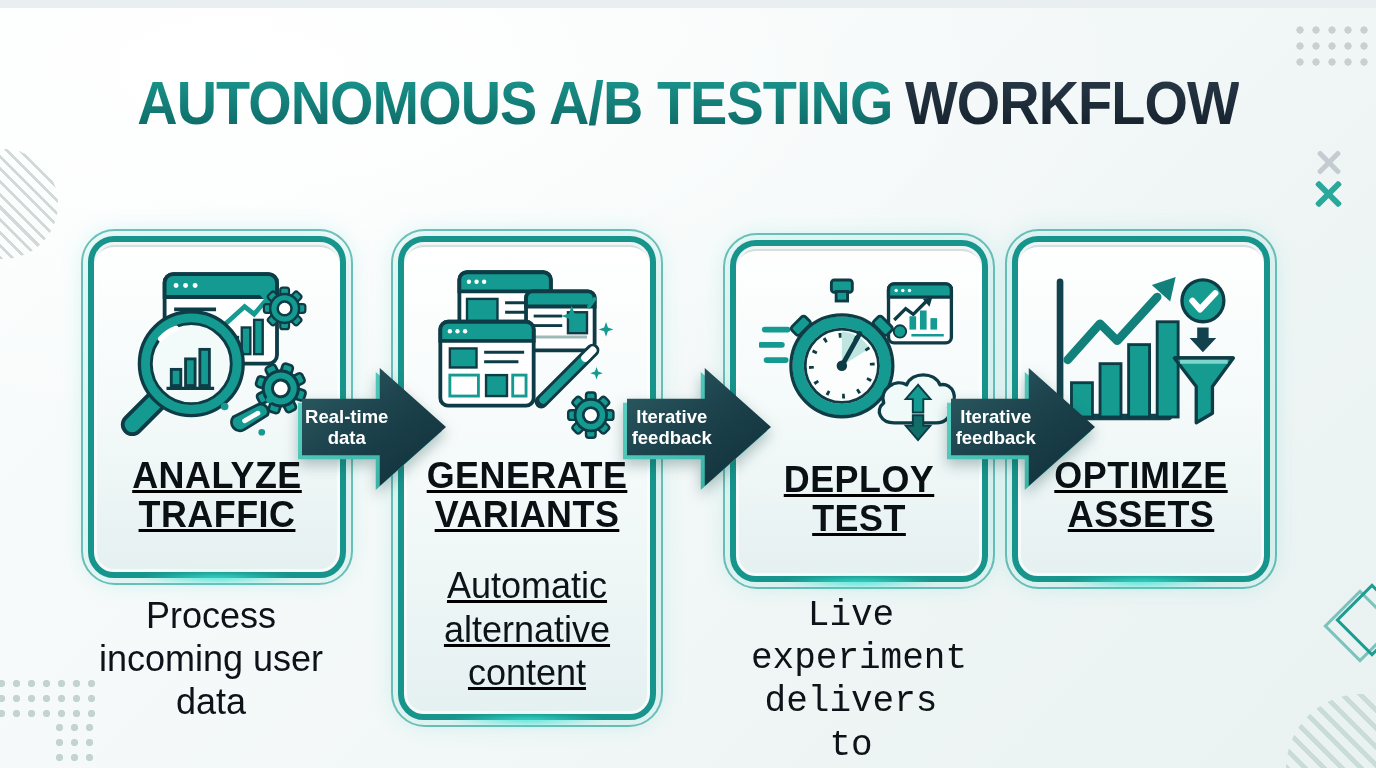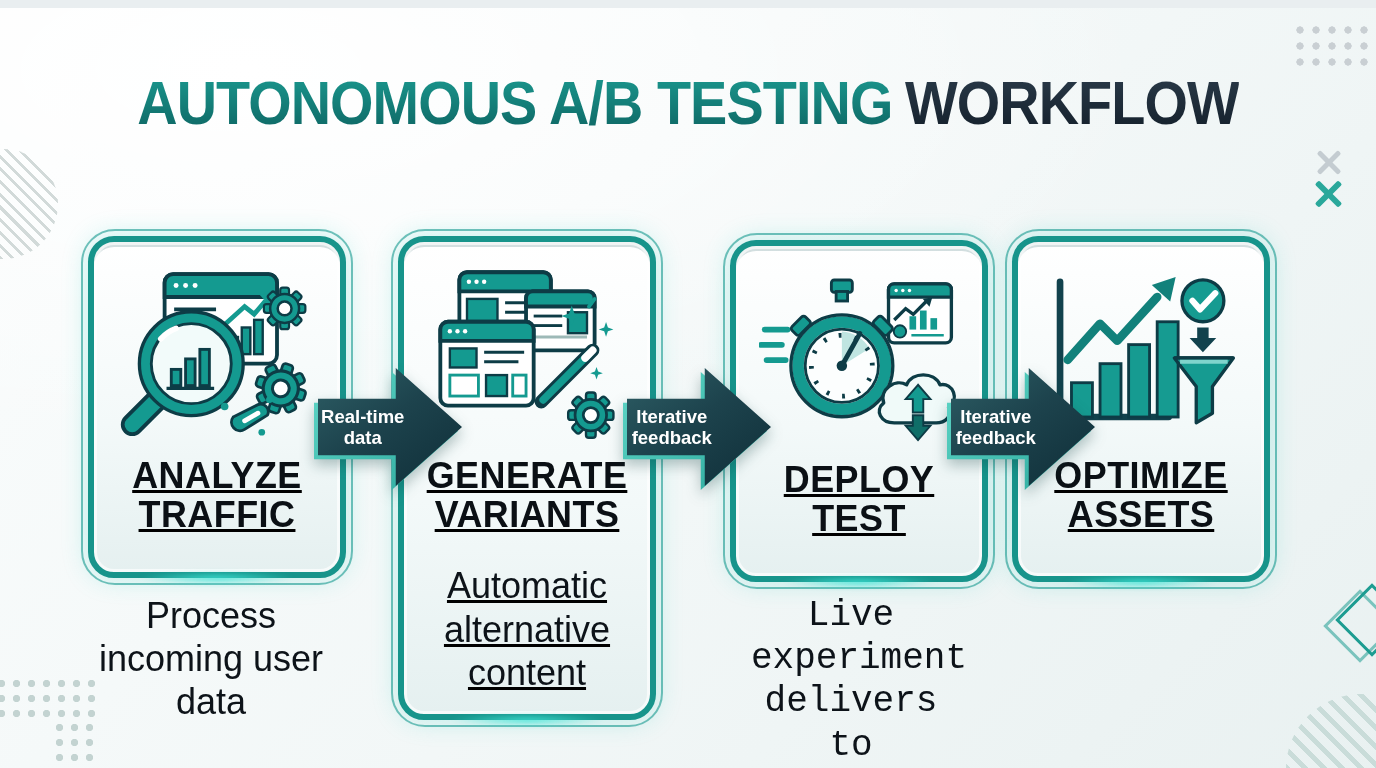--- a/index.html
+++ b/index.html
@@ -45,21 +45,21 @@
     border:2.5px solid #15837b;border-top:none;border-radius:0 0 26px 26px;
     display:flex;align-items:center;justify-content:center;}
   .sub-box .caption{width:210px;margin-top:6px;}
   .border-gap{position:absolute;bottom:-3px;left:86px;width:86px;height:6px;background:#eef4f4;}
   .loop-tri{position:absolute;bottom:-11px;left:98px;width:0;height:0;
     border-top:9px solid transparent;border-bottom:9px solid transparent;
     border-right:17px solid #15837b;}
   
   .connector{position:absolute;top:360px;width:144px;height:118px;z-index:3;
     filter:drop-shadow(0 6px 7px rgba(10,60,60,.3));}
-  .conn-1{left:318px;} .conn-2{left:627px;} .conn-3{left:951px;}
+  .conn-1{left:302px;} .conn-2{left:627px;} .conn-3{left:951px;}
   .arrow-shape{position:absolute;inset:0;
     clip-path:polygon(0% 26%,54% 26%,54% 0%,100% 50%,54% 100%,54% 74%,0% 74%);}
   .arrow-outline{background:linear-gradient(135deg,#5fd6c7,#2ba89c);transform:translate(-4px,4px);}
   .arrow-body{background:linear-gradient(145deg,#2e5f66 0%,#1d434d 45%,#0f2e38 100%);}
   .connector-label{position:absolute;left:0;top:0;bottom:0;width:58%;display:flex;
     align-items:center;justify-content:center;text-align:center;color:#ffffff;
     font-size:18.5px;font-weight:700;line-height:1.15;padding-left:3px;}
   
   .hatch-circle{position:absolute;border-radius:50%;
     background:repeating-linear-gradient(45deg,#d2dad9 0 3px,transparent 3px 9px);}

